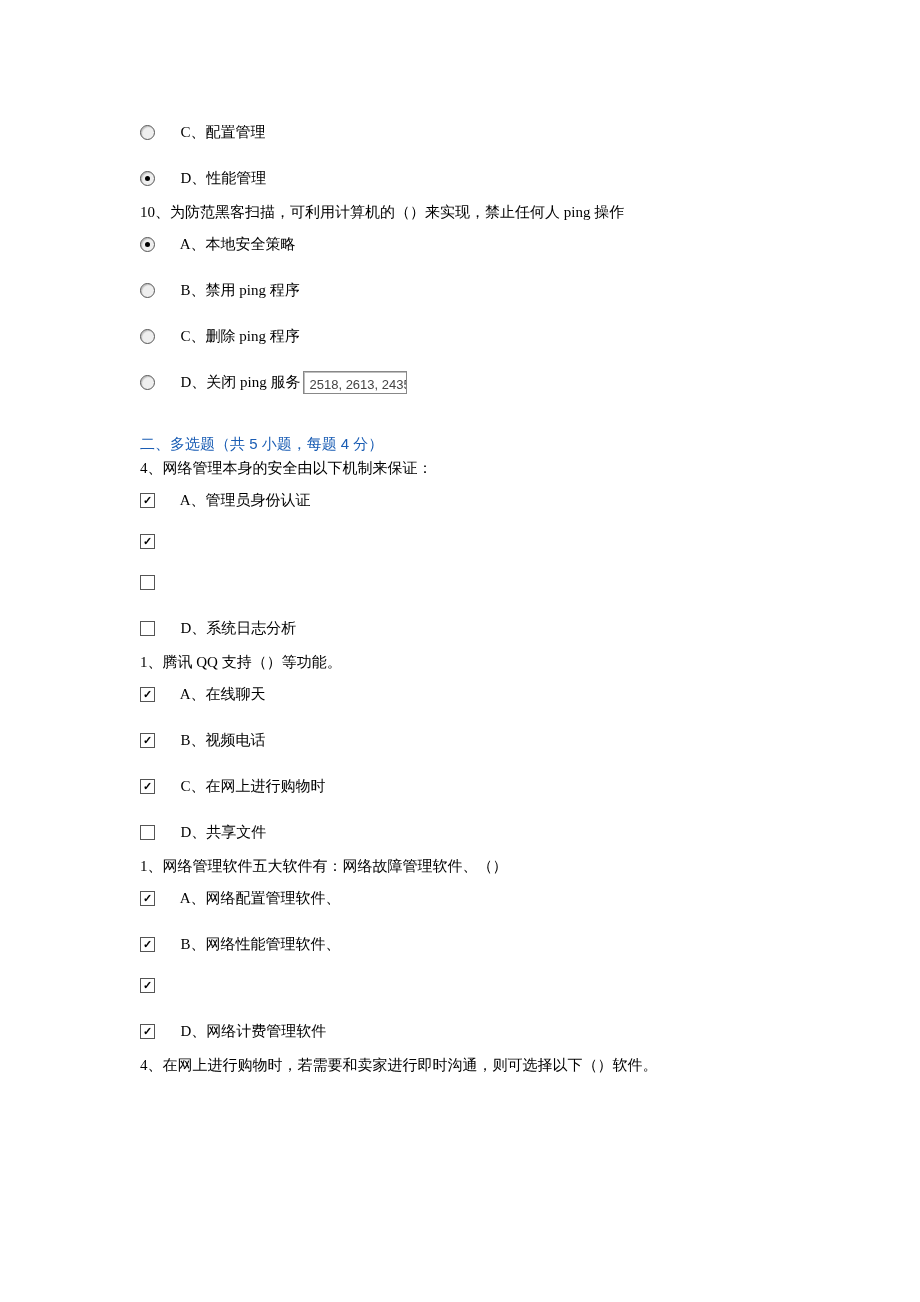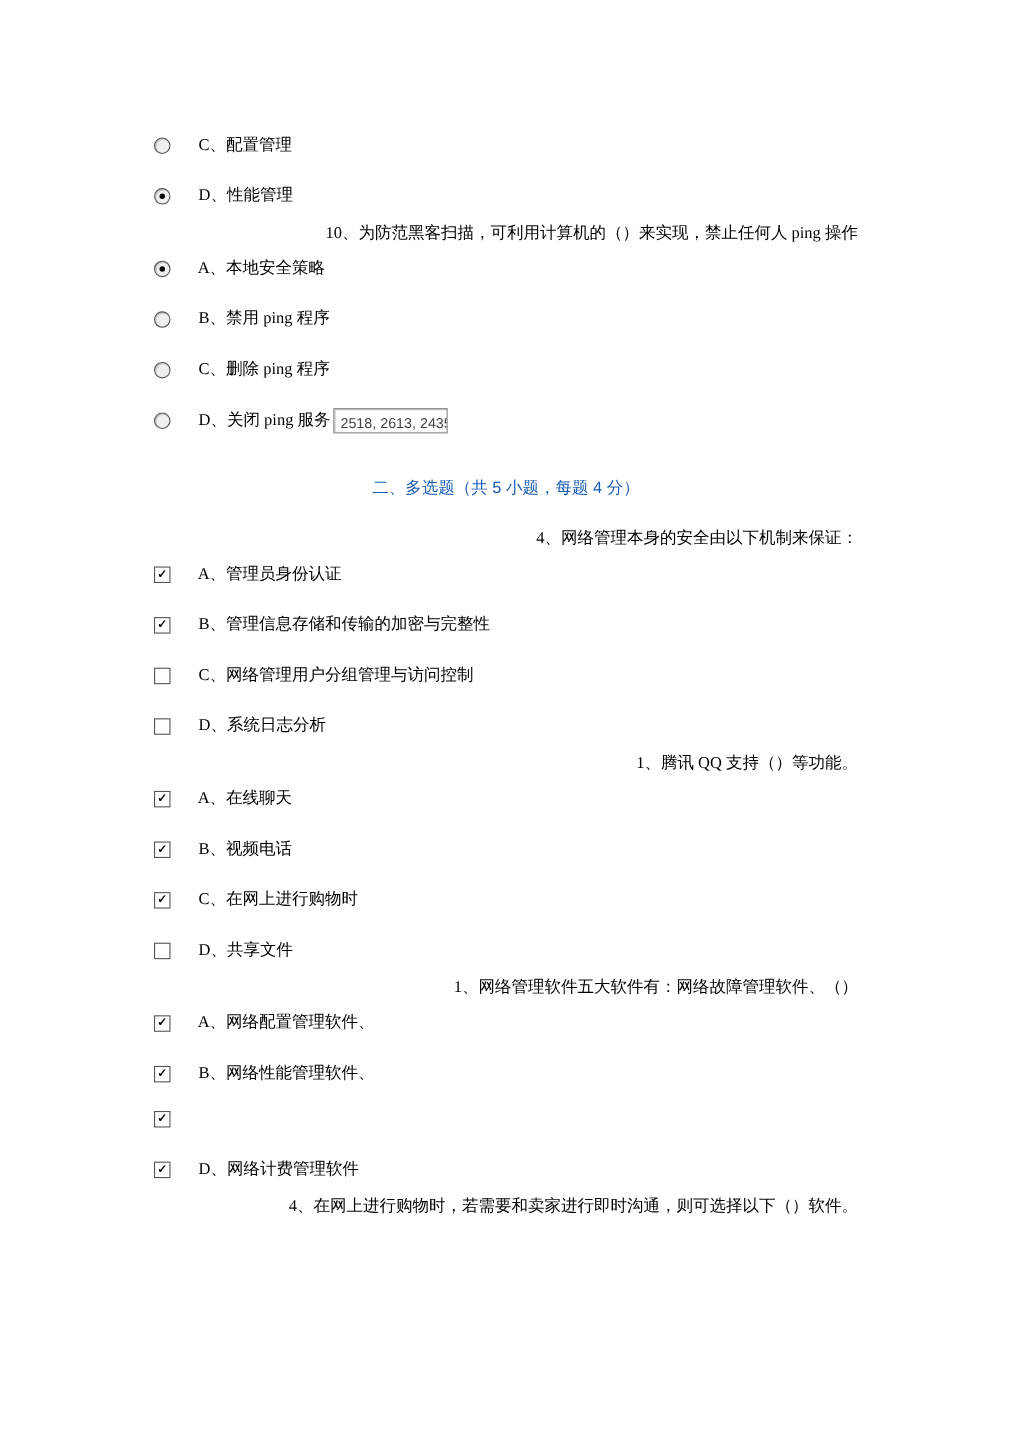--- a/index.html
+++ b/index.html
@@ -59,28 +59,26 @@
       line-height: 11px;
       font-weight: bold;
     }
     .checkbox.checked::after {
       content: "✓";
       color: #000;
     }
     .question {
       margin-bottom: 8px;
       margin-top: 0;
-      text-align: right;
     }
     .section-title {
       color: #1a5db4;
       font-family: "SimHei", "黑体", sans-serif;
       margin-top: 38px;
-      margin-bottom: 22px;
-      text-align: center;
+      margin-bottom: 0;
     }
     .inline-box {
       display: inline-block;
       border: 1px solid #888;
       box-shadow: inset 1px 1px 0 rgba(0,0,0,0.25);
       padding: 3px 4px 3px 6px;
       font-family: Arial, sans-serif;
       font-size: 13px;
       color: #444;
       margin-left: 2px;
@@ -127,25 +125,23 @@
 
 <div class="section-title">二、多选题（共 5 小题，每题 4 分）</div>
 
 <div class="question">4、网络管理本身的安全由以下机制来保证：</div>
 <div class="option-row">
   <span class="checkbox checked"></span>
   <span class="opt-label">  A、管理员身份认证</span>
 </div>
 <div class="option-row">
   <span class="checkbox checked"></span>
-  <span class="opt-label">  B、管理信息存储和传输的加密与完整性</span>
 </div>
 <div class="option-row">
   <span class="checkbox"></span>
-  <span class="opt-label">  C、网络管理用户分组管理与访问控制</span>
 </div>
 <div class="option-row last-of-group">
   <span class="checkbox"></span>
   <span class="opt-label">  D、系统日志分析</span>
 </div>
 
 <div class="question">1、腾讯 QQ 支持（）等功能。</div>
 <div class="option-row">
   <span class="checkbox checked"></span>
   <span class="opt-label">  A、在线聊天</span>

